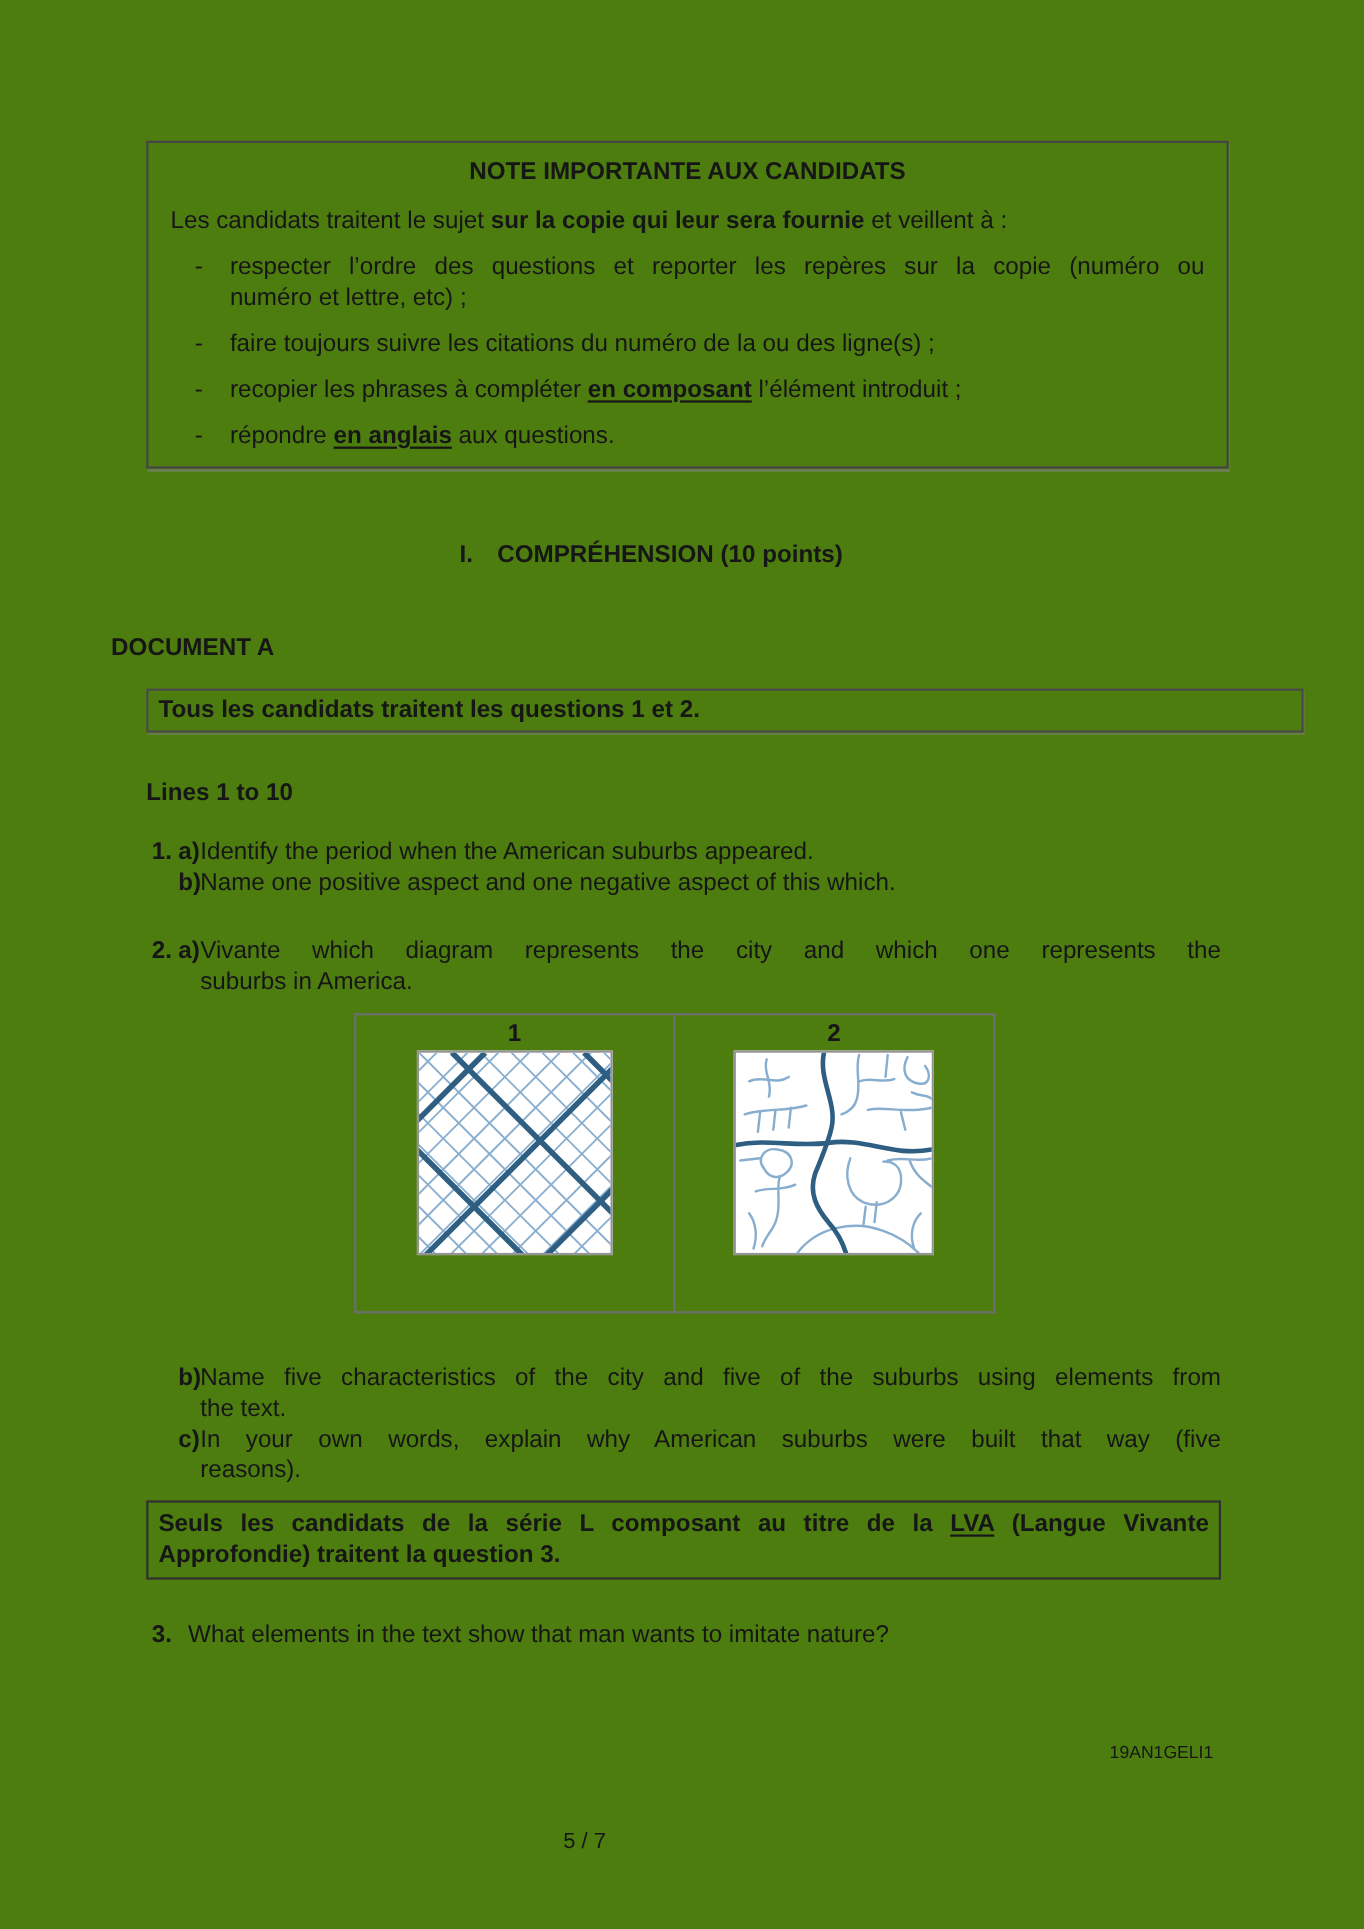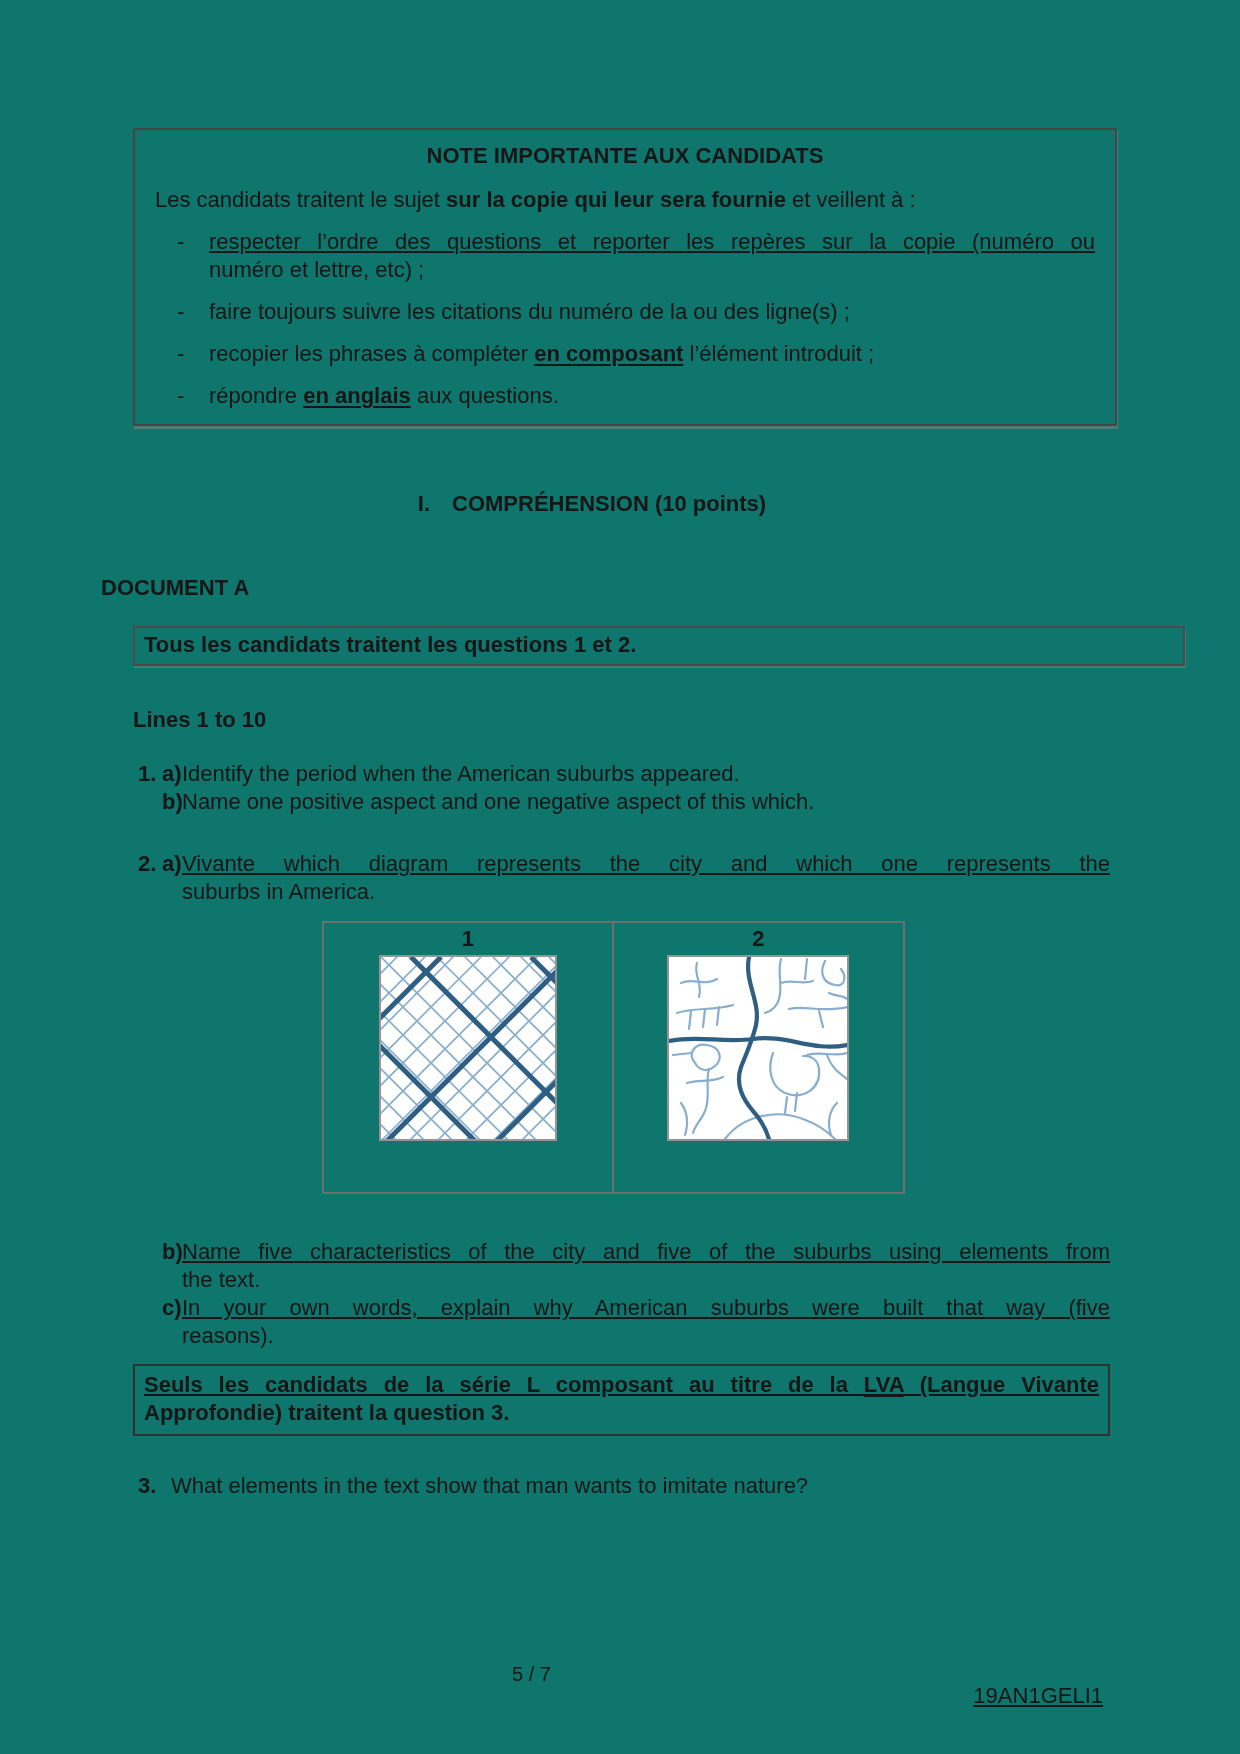--- a/index.html
+++ b/index.html
@@ -1,23 +1,23 @@
 <!DOCTYPE html>
 <html><head>
 <meta charset="utf-8">
 <style>
   html,body{margin:0;padding:0;background:#ffffff;}
   .page{
-    position:relative;width:1240px;height:1754px;background:#0f766e;overflow:hidden;
+    position:relative;width:1240px;height:1754px;background:#4d7c0f;overflow:hidden;
     font-family:"Liberation Sans","DejaVu Sans",sans-serif;color:#161616;
     font-size:22px;line-height:28px;
   }
   strong{font-weight:bold;}
   .u{ text-decoration:underline;text-decoration-thickness:2px;text-underline-offset:3px;}
-  .jline{text-align:justify;text-align-last:justify;text-decoration:underline;}
+  .jline{text-align:justify;text-align-last:justify;}
 
   
   .note-box{margin:128px 123px 0 133px;border:2px solid #454545;
             box-shadow:1px 3px 0 rgba(130,130,130,.55);padding:12px 20px 14px 20px;}
   .note-title{text-align:center;font-weight:bold;margin-bottom:16px;}
   .note-intro{margin:0 0 12px 0;}
   .bullet{display:flex;margin-top:14px;}
   .bullet .dash{margin-left:22px;width:32px;flex:none;}
   .bullet .btext{flex:1;}
 
@@ -52,21 +52,21 @@
   .diagram-cell{width:50%;display:flex;flex-direction:column;align-items:center;padding-top:3px;box-sizing:border-box;}
   .diagram-cell.first{border-right:2px solid #6e6e6e;}
   .diagram-label{font-weight:bold;line-height:26px;}
   .street-map{margin-top:3px;border:2px solid #949494;background:#ffffff;display:block;}
 
   
   .lva-box{margin:14px 130px 0 133px;border:2px solid #303030;padding:5px 9px 7px;
            font-weight:bold;line-height:28px;}
 
   .footer-num{position:absolute;top:1662px;left:512px;font-size:20px;line-height:24px;}
-  .footer-code{position:absolute;top:1684px;right:137px;font-size:22px;line-height:24px;text-decoration:underline;}
+  .footer-code{position:absolute;top:1582px;right:137px;font-size:16px;line-height:24px;}
 </style>
 </head>
 <body>
 
 <div class="page">
 
   <div class="note-box">
     <div class="note-title">NOTE IMPORTANTE AUX CANDIDATS</div>
     <p class="note-intro"><span>Les candidats traitent le sujet </span><strong>sur la copie qui leur sera fournie</strong><span> et veillent à :</span></p>
 

